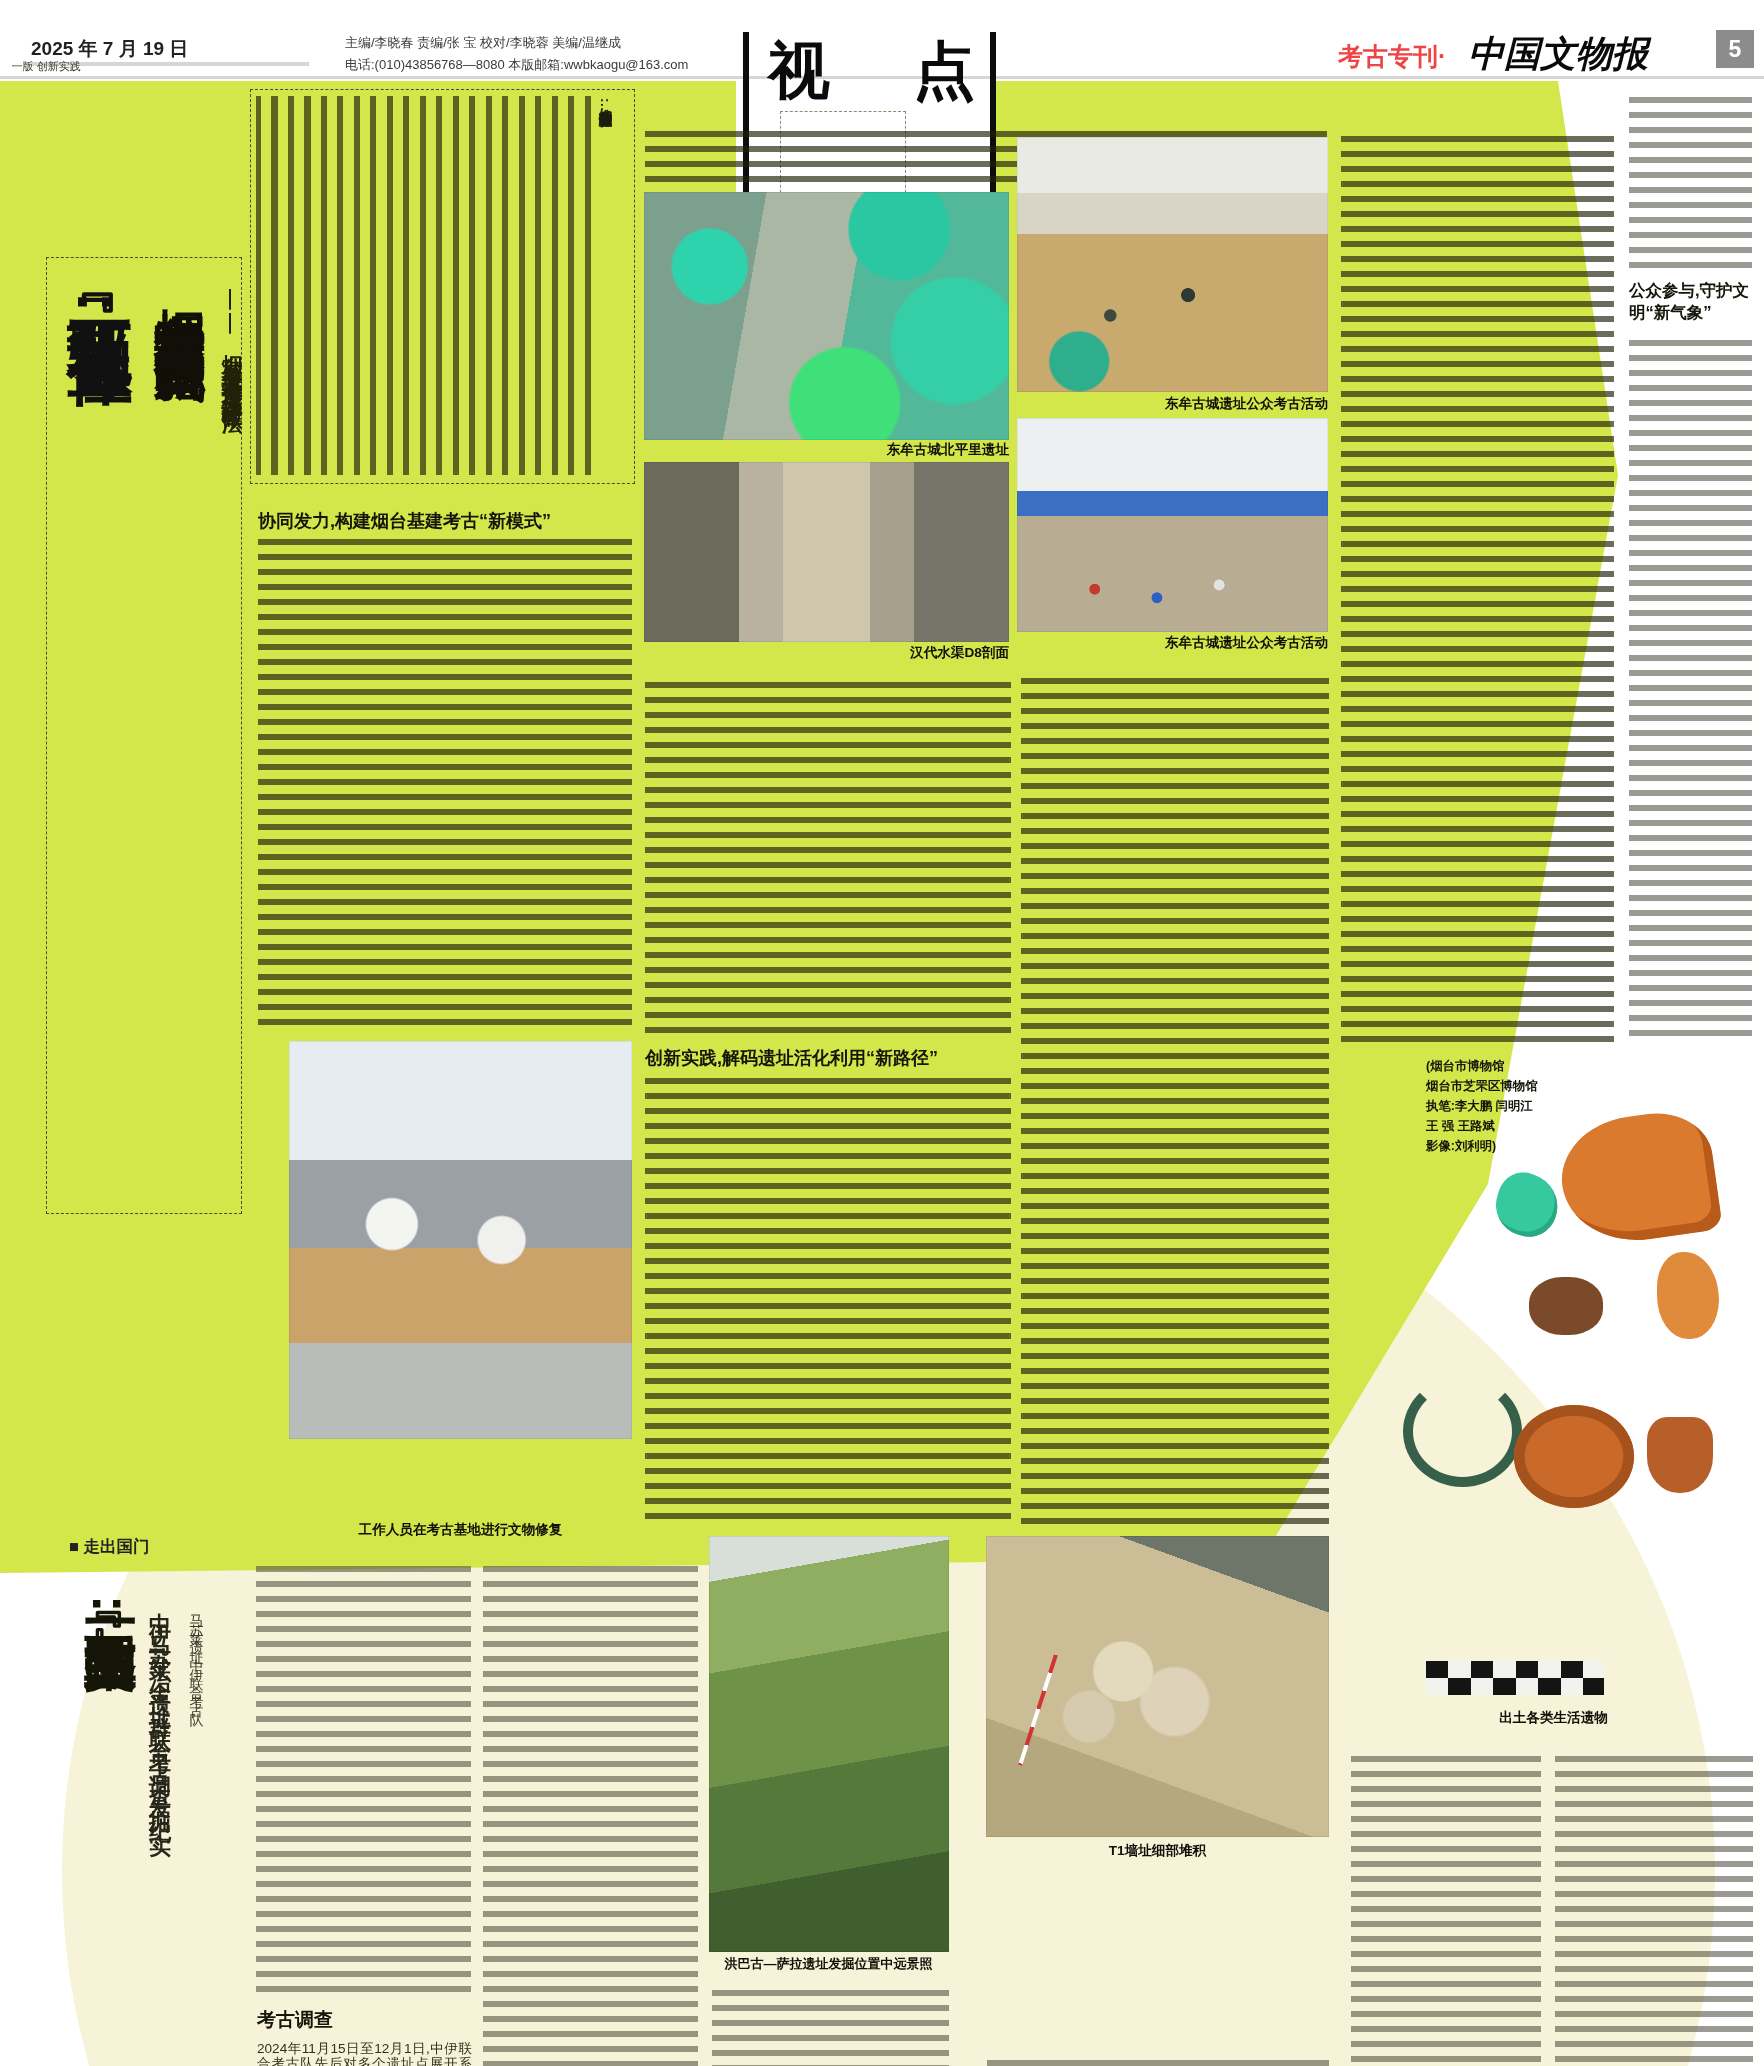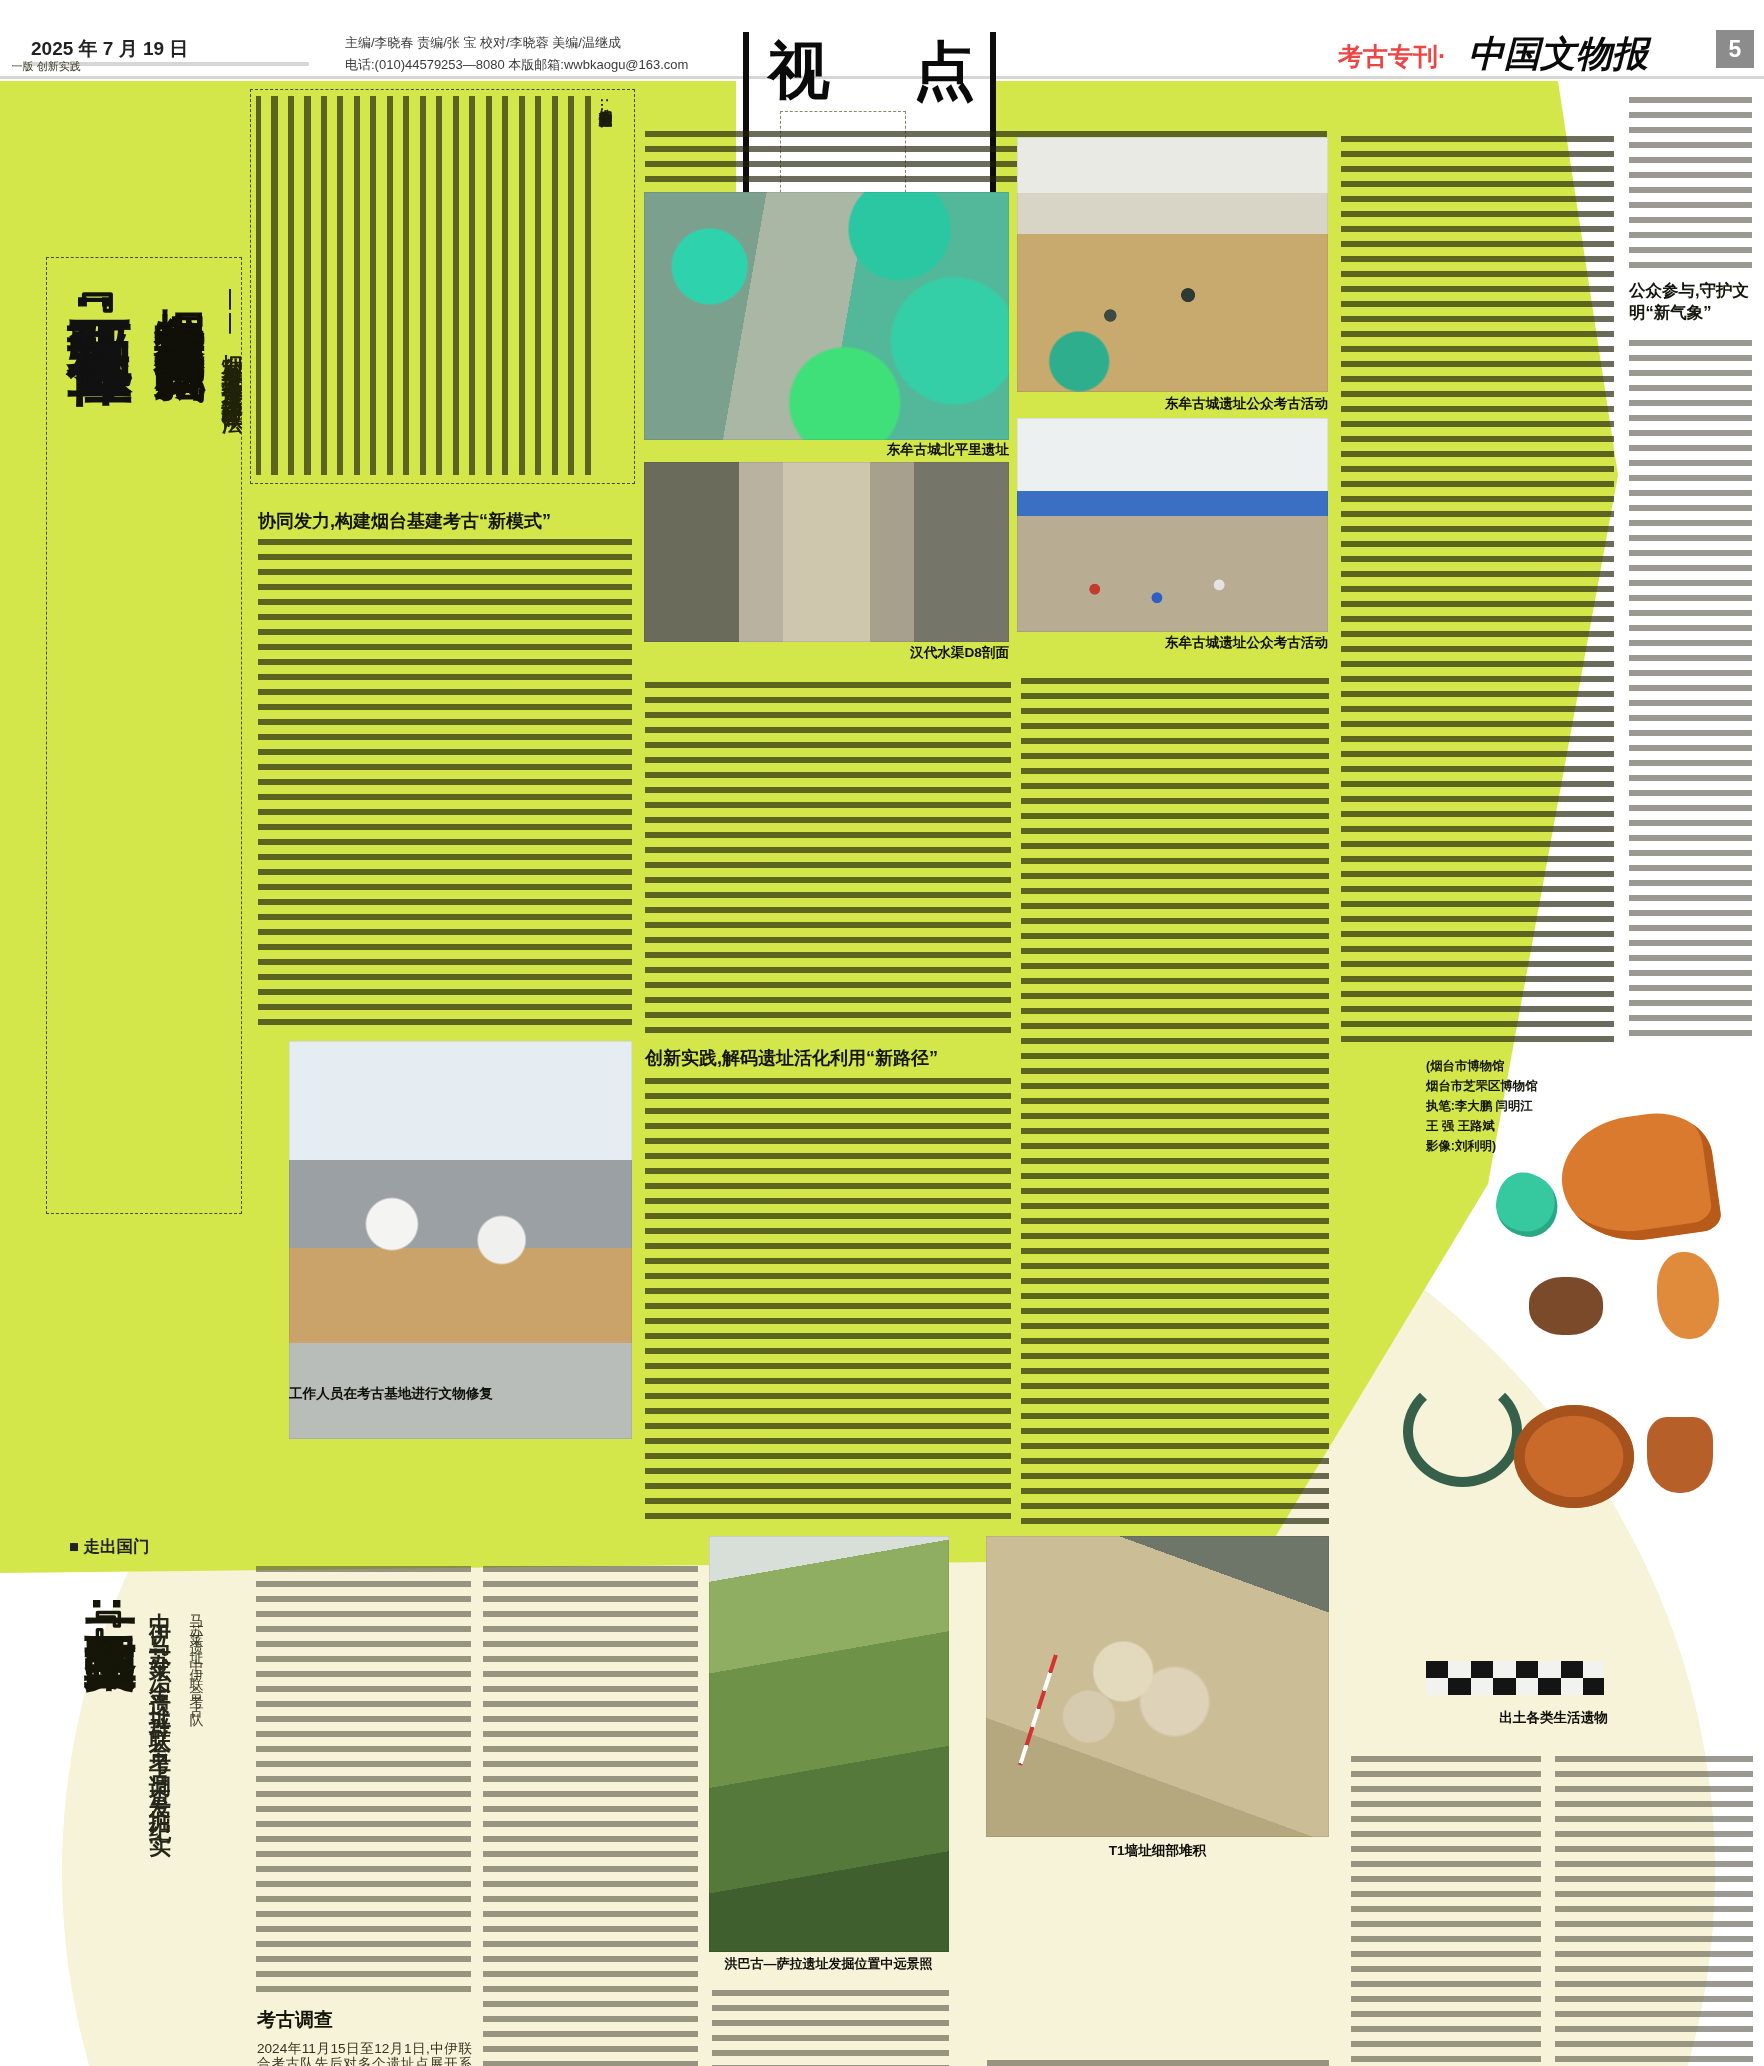--- a/index.html
+++ b/index.html
@@ -39,21 +39,21 @@
 <div id="page">
 
   <div class="abs" id="cream-blob"></div>
   <div class="abs" id="green-poly"></div>
 
   <div class="abs" style="left:31px;top:36px;font-size:19px;font-weight:bold;color:#222;">2025 年 7 月 19 日</div>
   <div class="abs rule" style="left:24px;top:62px;width:285px;height:4.1px;"></div>
   <div class="abs" style="left:11.6px;top:59px;font-size:11px;color:#3c3c28;">一版 创新实践</div>
 
   <div class="abs hdr-small" style="left:345px;top:32px;">主编/李晓春 责编/张 宝 校对/李晓蓉 美编/温继成</div>
-  <div class="abs hdr-small" style="left:345px;top:54px;">电话:(010)44579253—8080 本版邮箱:wwbkaogu@163.com</div>
+  <div class="abs hdr-small" style="left:345px;top:54px;">电话:(010)43856768—8080 本版邮箱:wwbkaogu@163.com</div>
 
   <div class="abs rule" style="left:0;top:76px;width:1765px;height:3.3px;"></div>
 
   <div class="abs" id="masthead-notch"></div>
   <div class="abs vbar" style="left:743px;top:32px;height:199px;"></div>
   <div class="abs vbar" style="left:990px;top:32px;height:199px;"></div>
   <div class="abs dashedbox" style="left:780px;top:111px;width:124px;height:119px;border-color:#8a8a6a;"></div>
   <div class="abs masthead-title" style="left:768px;top:29px;">视 点</div>
 
   <div class="abs" style="left:1338px;top:40px;font-size:25px;font-weight:bold;color:#ef4444;">考古专刊·</div>
@@ -103,21 +103,21 @@
   <div class="abs tx" style="left:645px;top:682px;width:366px;height:353px;"></div>
   <div class="abs subhead" style="left:645px;top:1046px;width:366px;">创新实践,解码遗址活化利用“新路径”</div>
   <div class="abs tx" style="left:645px;top:1078px;width:366px;height:447px;"></div>
 
   <div class="abs tx" style="left:1021px;top:678px;width:308px;height:847px;"></div>
 
   <div class="abs photo" style="left:289px;top:1041px;width:343px;height:398px;background:
        radial-gradient(circle at 30% 46%,#f4f4f2 0 25px,rgba(0,0,0,0) 27px),
        radial-gradient(circle at 62% 50%,#f0f0ee 0 23px,rgba(0,0,0,0) 25px),
        linear-gradient(180deg,#e6edf2 0 30%,#9aa0a4 30% 52%,#c9a36a 52% 76%,#b9bdb9 76% 100%);"></div>
-  <div class="abs caption" style="left:289px;top:1385px;width:343px;text-align:left;">工作人员在考古基地进行文物修复</div>
+  <div class="abs caption" style="left:289px;top:1521px;width:343px;text-align:center;">工作人员在考古基地进行文物修复</div>
 
   <div class="abs tx" style="left:1341px;top:136px;width:273px;height:907px;"></div>
   <div class="abs" style="left:1426px;top:1056px;width:174px;font-size:12.4px;font-weight:bold;line-height:20px;color:#15160a;">
     <div>(烟台市博物馆</div>
     <div>烟台市芝罘区博物馆</div>
     <div>执笔:李大鹏 闫明江</div>
     <div>王 强 王路斌</div>
     <div>影像:刘利明)</div>
   </div>
 

